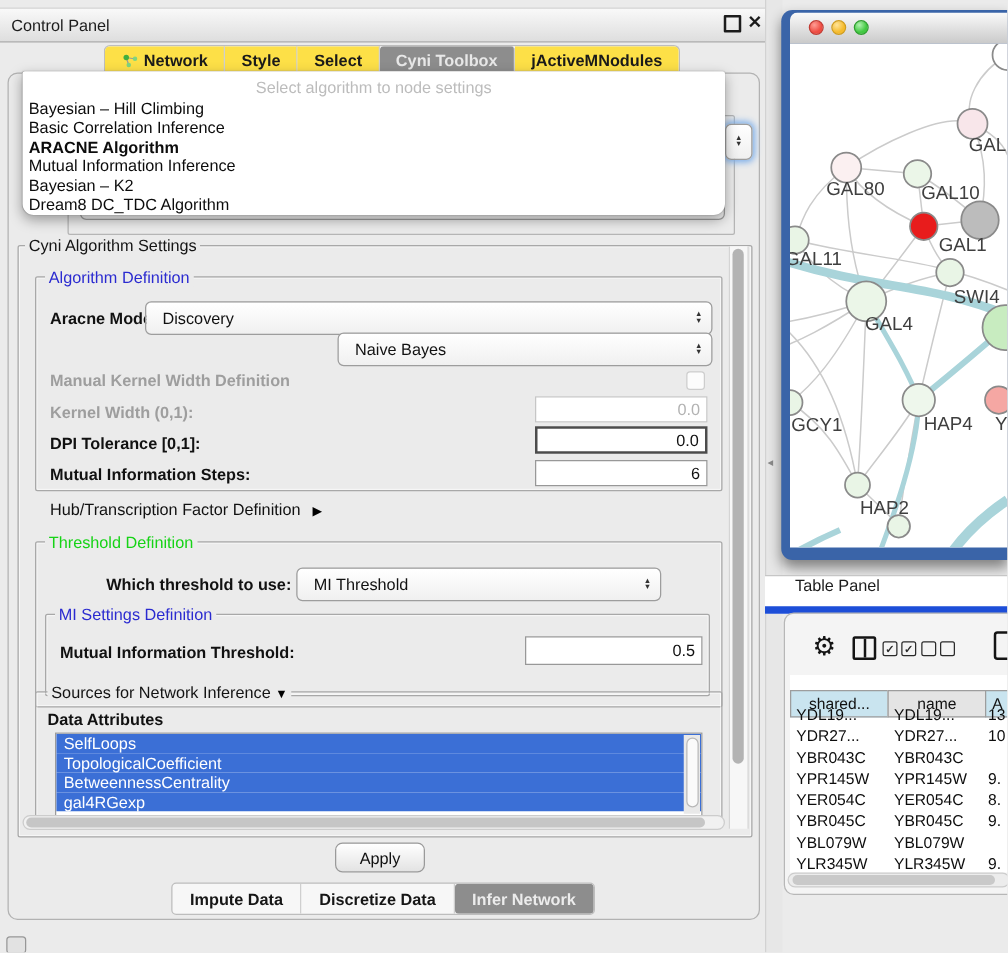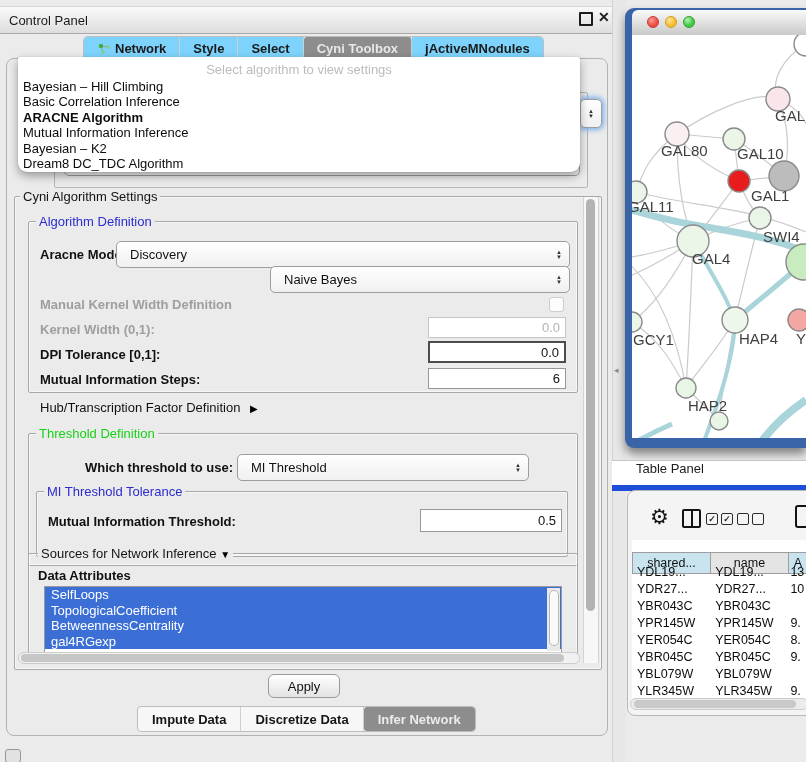--- a/index.html
+++ b/index.html
@@ -10,21 +10,21 @@
   #titlebar{left:0;top:6px;width:612px;height:26px;background:linear-gradient(#f9f9f9,#dedede);
     border-top:1px solid #d6d6d6;border-bottom:1px solid #a9a9a9;display:flex;align-items:center;}
   #titlebar .title{margin-left:9px;font-size:13px;color:#1c1c1c;}
   .win-ctl{position:absolute;top:6px;font-size:12px;color:#1c1c1c;cursor:default;}
   #float-btn{left:579px;top:12px;width:10px;height:10px;border:2px solid #1c1c1c;border-radius:1px;}
   #close-btn{left:598px;top:9px;font-weight:bold;font-size:14px;}
   
   #tabstrip{left:83px;top:36px;height:23px;display:flex;background:#fafafa;border:1px solid #bdbdbd;
     border-bottom:none;border-radius:5px 5px 0 0;overflow:hidden;}
   .ttab{display:flex;align-items:center;justify-content:center;padding:0 13px;font-size:13px;
-    font-weight:bold;color:#1a1a1a;border-right:1px solid #cfcfcf;background:#7dd3fc;}
+    font-weight:bold;color:#1a1a1a;border-right:1px solid #cfcfcf;background:#fde047;}
   .ttab:last-child{border-right:none;}
   .ttab.active{background:#8d8d8d;color:#e8e8e8;border-radius:3px;}
   
   #panel{left:6px;top:58px;width:600px;height:676px;background:#ebebeb;border:1px solid #b2b2b2;border-radius:8px;}
   
   .combo{background:linear-gradient(#ffffff,#f0f0f0);border:1px solid #9d9d9d;border-radius:5px;
     display:flex;align-items:center;font-size:13px;color:#111;}
   .combo .cv{padding-left:13px;}
   .combo .arrows{position:absolute;right:7px;top:50%;transform:translateY(-50%);display:flex;
     flex-direction:column;align-items:center;font-size:6px;line-height:5px;color:#333;}
@@ -145,21 +145,21 @@
   <div class="abs" id="grp-frag"></div>
   <div class="abs combo" id="combo-table">
     <span class="cv">galFiltered.sif default node</span>
     <span class="arrows">▲<br>▼</span>
   </div>
   <div class="abs combo" id="combo-frag">
     <span class="arrows">▲<br>▼</span>
   </div>
 
   <div class="abs" id="dropdown">
-    <div class="prompt">Select algorithm to view settings</div>
+    <div class="prompt">Select algorithm to node settings</div>
     <div class="dd-item">Bayesian – Hill Climbing</div>
     <div class="dd-item">Basic Correlation Inference</div>
     <div class="dd-item selected">ARACNE Algorithm</div>
     <div class="dd-item">Mutual Information Inference</div>
     <div class="dd-item">Bayesian – K2</div>
     <div class="dd-item">Dream8 DC_TDC Algorithm</div>
   </div>
 
   <div class="group" style="left:14px;top:196px;width:586px;height:472px;"></div>
   <span class="legend" style="left:20px;top:189px;color:#141414;">Cyni Algorithm Settings</span>
@@ -202,21 +202,21 @@
   <div class="group" style="left:28px;top:433px;width:548px;height:131px;"></div>
   <span class="legend green" style="left:36px;top:426px;">Threshold Definition</span>
 
   <span class="blabel" style="left:85px;top:460px;">Which threshold to use:</span>
   <div class="abs combo" style="left:237px;top:454px;width:290px;height:25px;align-items:center;">
     <span class="cv">MI Threshold</span>
     <span class="arrows">▲<br>▼</span>
   </div>
 
   <div class="group" style="left:36px;top:491px;width:530px;height:64px;"></div>
-  <span class="legend blue" style="left:44px;top:484px;">MI Threshold Tolerance</span>
+  <span class="legend blue" style="left:44px;top:484px;">MI Settings Definition</span>
 
   <span class="blabel" style="left:48px;top:514px;">Mutual Information Threshold:</span>
   <div class="field" style="left:420px;top:509px;width:142px;height:23px;padding-left:18px;">0.5</div>
 
   <div class="group" style="left:28px;top:553px;width:548px;height:100px;"></div>
   <span class="legend" style="left:38px;top:546px;color:#141414;">
     <span>Sources for Network Inference</span>
     <span class="arrow-glyph">▼</span>
   </span>
   <span class="blabel" style="left:38px;top:568px;">Data Attributes</span>

